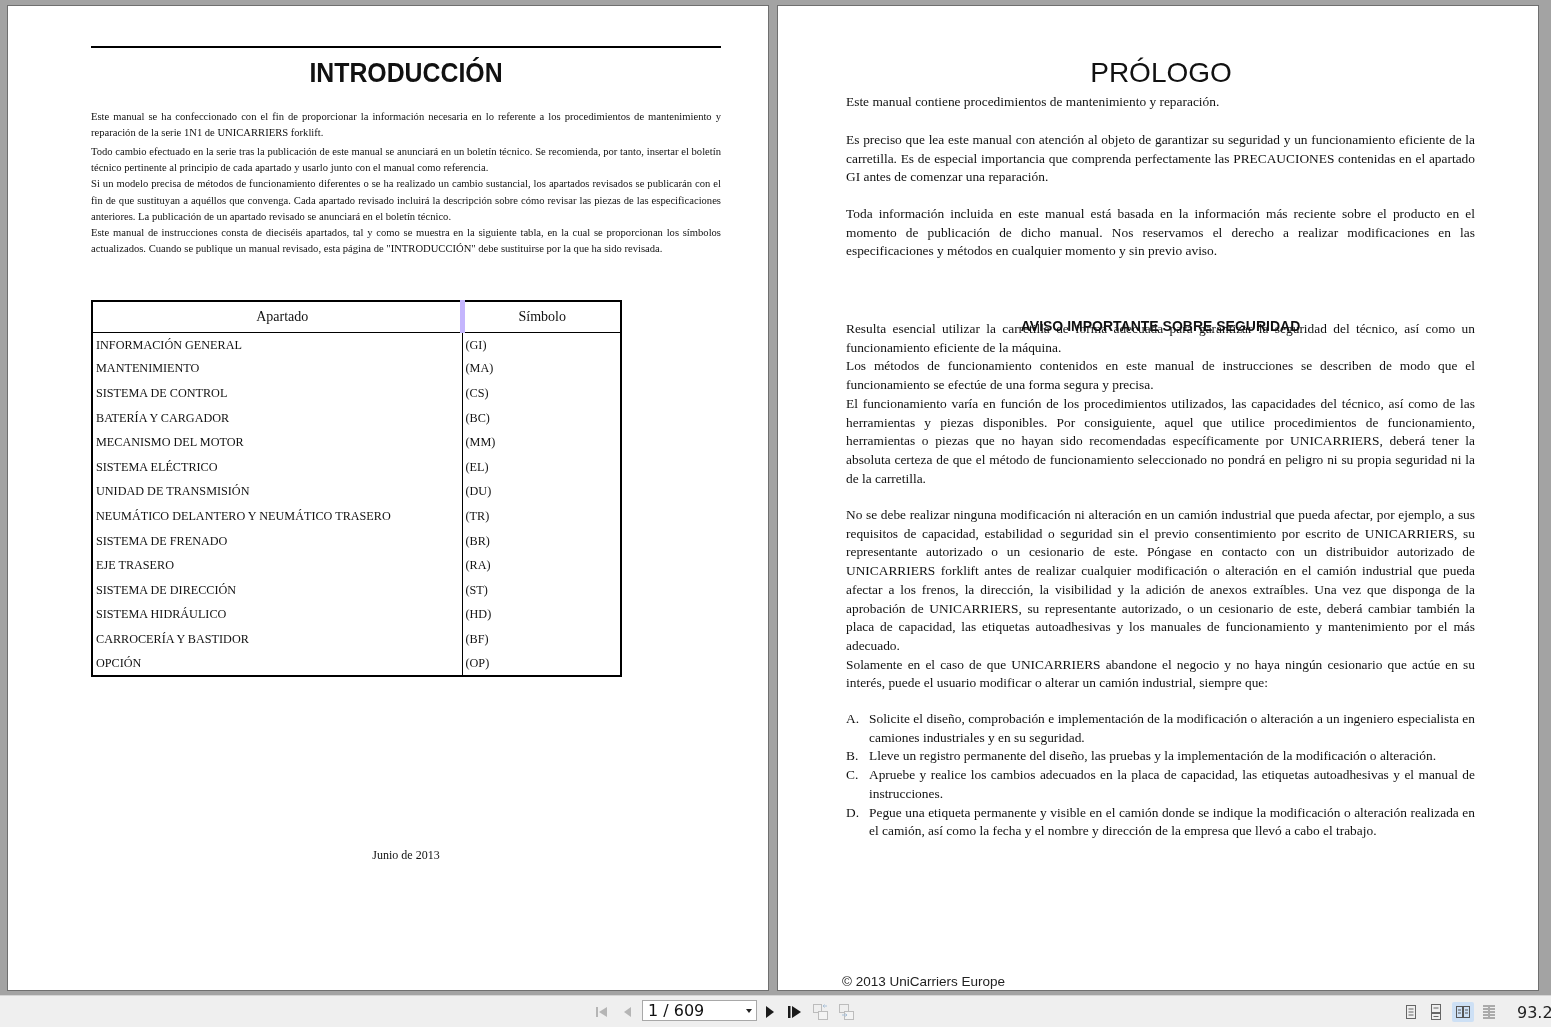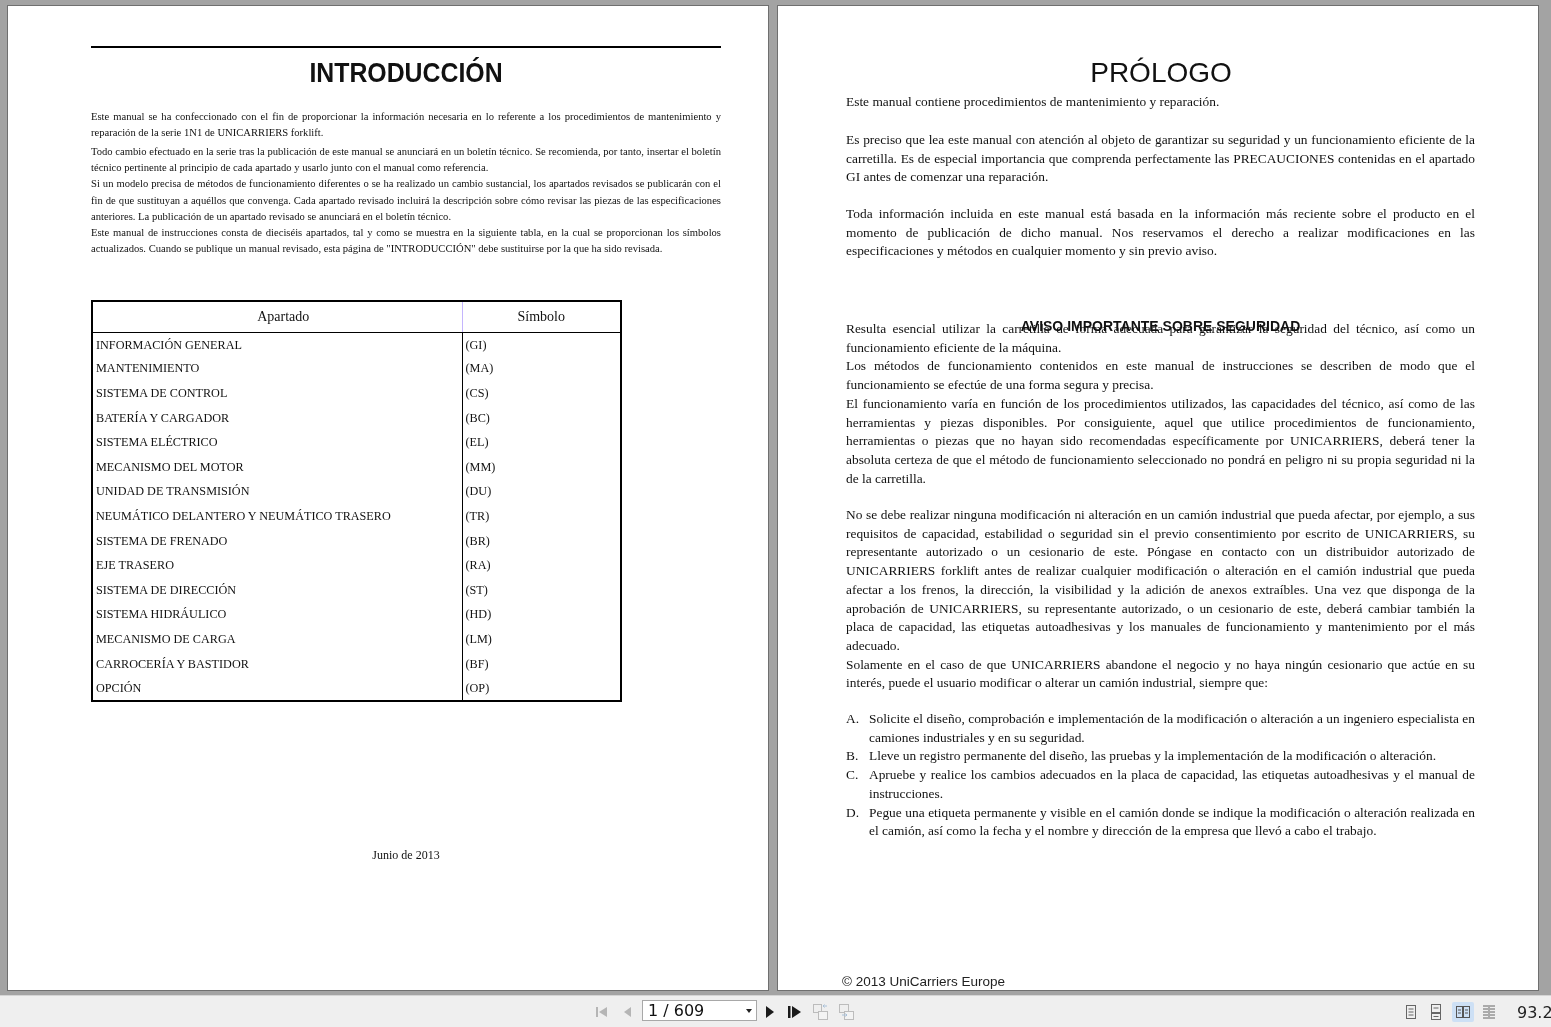--- a/index.html
+++ b/index.html
@@ -14,21 +14,21 @@
   
   .top-rule { position: absolute; left: 83px; top: 40px; width: 630px; height: 2px; background: #000; }
   .intro-title { position: absolute; left: 83px; top: 52px; width: 630px; text-align: center;
     font-family: "Liberation Sans", sans-serif; font-weight: bold; font-size: 27px; letter-spacing: 0px; transform: scaleX(0.92); }
   .intro-text { position: absolute; left: 83px; width: 630px; font-size: 10.6px; line-height: 16.2px; text-align: justify; }
   #intro-p1 { top: 103px; }
   #intro-p2 { top: 138px; }
 
   table.sections { position: absolute; left: 83px; top: 294px; width: 531px; border-collapse: collapse; border: 2px solid #000; font-size: 12.2px; }
   table.sections th { font-weight: normal; font-size: 14px; height: 31px; border-bottom: 1px solid #000; text-align: center; }
-  table.sections th.col1 { width: 370px; border-right: 1px solid #c4b5fd; padding-left: 12px; }
+  table.sections th.col1 { width: 370px; border-right: 5px solid #c4b5fd; padding-left: 12px; }
   table.sections td { padding: 0 3px; height: 24.6px; vertical-align: middle; }
   table.sections td.c1 { border-right: 1px solid #000; }
   table.sections tr.first td { padding-top: 2px; }
 
   .date { position: absolute; left: 83px; top: 842px; width: 630px; text-align: center; font-size: 12px; }
 
   
   .pr-title { position: absolute; left: 68px; top: 51px; width: 630px; text-align: center;
     font-family: "Liberation Sans", sans-serif; font-size: 28px; font-weight: 500; }
   .pr-text { position: absolute; left: 68px; width: 629px; font-size: 13.4px; line-height: 18.7px; text-align: justify; }
@@ -88,28 +88,28 @@
           </tr>
           <tr>
             <td class="c1">SISTEMA DE CONTROL</td>
             <td>(CS)</td>
           </tr>
           <tr>
             <td class="c1">BATERÍA Y CARGADOR</td>
             <td>(BC)</td>
           </tr>
           <tr>
+            <td class="c1">MECANISMO DEL MOTOR</td>
+            <td>(MM)</td>
+          </tr>
+          <tr>
             <td class="c1">SISTEMA ELÉCTRICO</td>
             <td>(EL)</td>
           </tr>
           <tr>
-            <td class="c1">MECANISMO DEL MOTOR</td>
-            <td>(MM)</td>
-          </tr>
-          <tr>
             <td class="c1">UNIDAD DE TRANSMISIÓN</td>
             <td>(DU)</td>
           </tr>
           <tr>
             <td class="c1">NEUMÁTICO DELANTERO Y NEUMÁTICO TRASERO</td>
             <td>(TR)</td>
           </tr>
           <tr>
             <td class="c1">SISTEMA DE FRENADO</td>
             <td>(BR)</td>
@@ -118,24 +118,20 @@
             <td class="c1">EJE TRASERO</td>
             <td>(RA)</td>
           </tr>
           <tr>
             <td class="c1">SISTEMA DE DIRECCIÓN</td>
             <td>(ST)</td>
           </tr>
           <tr>
             <td class="c1">SISTEMA HIDRÁULICO</td>
             <td>(HD)</td>
-          </tr>
-          <tr>
-            <td class="c1">MECANISMO DE CARGA</td>
-            <td>(LM)</td>
           </tr>
           <tr>
             <td class="c1">CARROCERÍA Y BASTIDOR</td>
             <td>(BF)</td>
           </tr>
           <tr>
             <td class="c1">OPCIÓN</td>
             <td>(OP)</td>
           </tr>
         </tbody>

